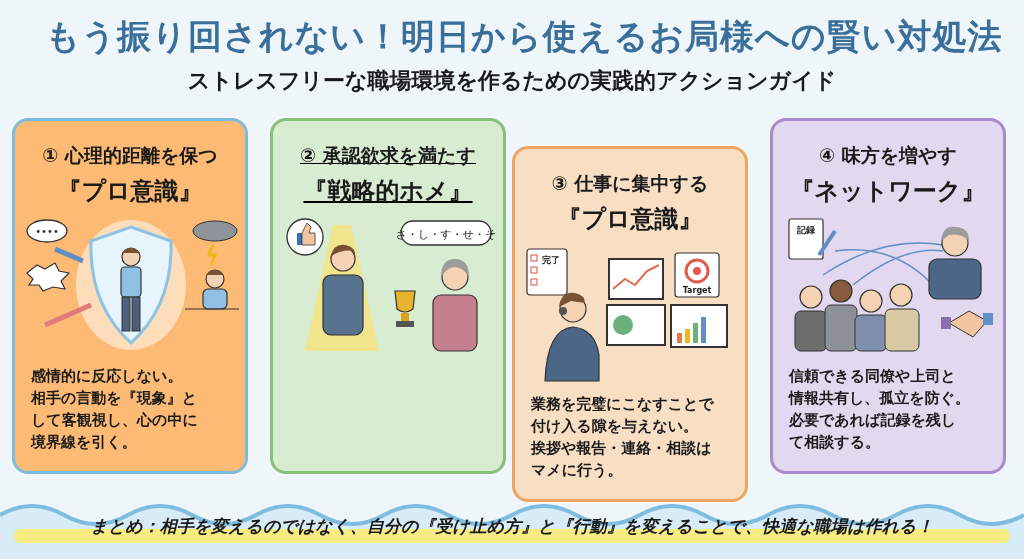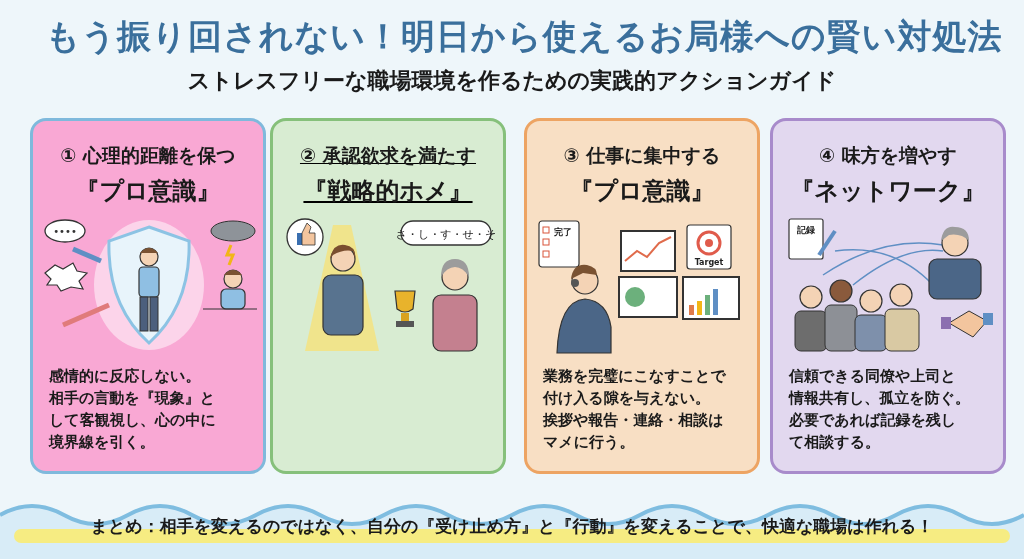--- a/index.html
+++ b/index.html
@@ -21,35 +21,35 @@
     position: absolute; top: 118px; height: 356px; width: 236px;
     border: 3px solid; border-radius: 16px; padding: 0 10px;
   }
   .card .head1 { text-align: center; font-size: 19px; font-weight: bold; color: #1a1a1a; margin-top: 22px; white-space: nowrap; }
   .card .head2 { text-align: center; font-size: 24px; font-weight: bold; color: #1a1a1a; margin-top: 6px; white-space: nowrap; }
   .card .illus { position: relative; height: 140px; margin-top: 8px; }
   .card .body {
     font-size: 15px; font-weight: bold; color: #1a1a1a; line-height: 22px;
     margin-top: 10px; padding-left: 6px; white-space: pre-line;
   }
-  .c1 { left: 30px; background: #f9a8d4; border-color: #7fb9dc; }
+  .c1 { left: 12px; background: #fdba74; border-color: #7fb9dc; }
   .c2 { left: 270px; background: #d8ecd2; border-color: #86c07b; text-decoration: underline; }
-  .c3 { left: 524px; background: #f8dfc4; border-color: #eda463; }
+  .c3 { left: 512px; background: #f8dfc4; border-color: #eda463; margin-top: 28px; }
   .c4 { left: 770px; background: #e2d8ef; border-color: #a88bcb; }
   .wave { position: absolute; left: 0; top: 485px; width: 1024px; height: 74px; }
   .summary {
     position: absolute; left: 14px; top: 511px; width: 996px; height: 30px;
     font-size: 17px; font-weight: bold; color: #1a1a1a; text-align: center; line-height: 30px;
     white-space: nowrap;
   }
   .summary .hl {
     position: absolute; left: 0; right: 0; top: 18px; height: 14px;
     background: #f6ec82; border-radius: 7px; z-index: 0;
   }
-  .summary span.txt { position: relative; z-index: 1; }
+  .summary span.txt { position: relative; z-index: 1; font-style: italic; }
   svg { display: block; }
 </style>
 </head>
 <body>
 
 <div class="title">もう振り回されない！明日から使えるお局様への賢い対処法</div>
 <div class="subtitle">ストレスフリーな職場環境を作るための実践的アクションガイド</div>
 
 <div class="card c1">
   <div class="head1">① 心理的距離を保つ</div>

